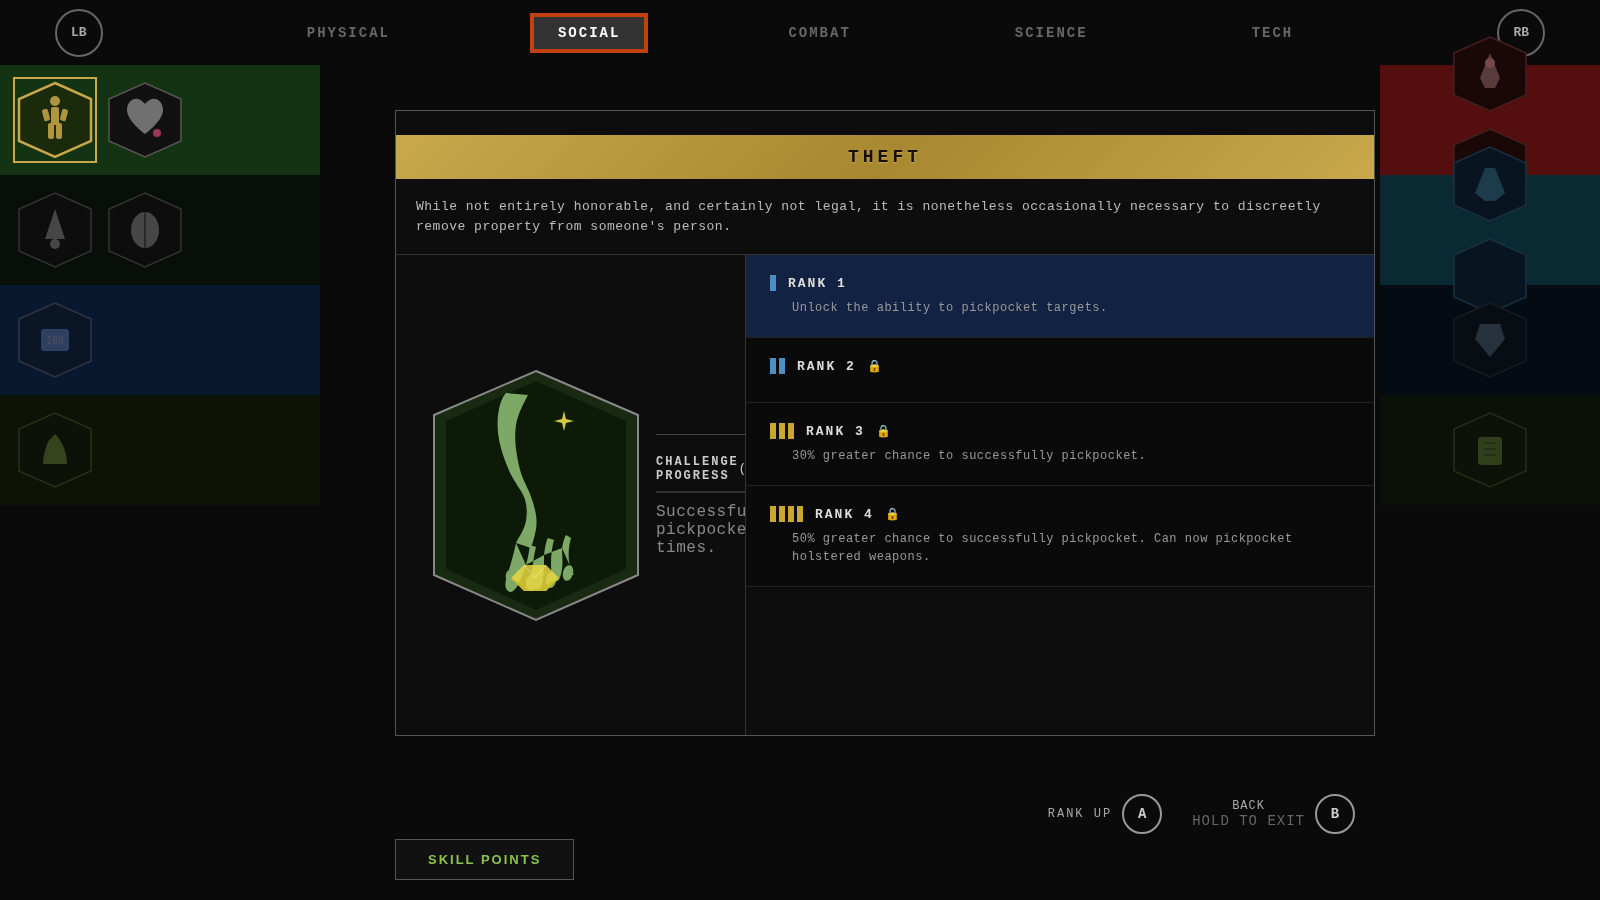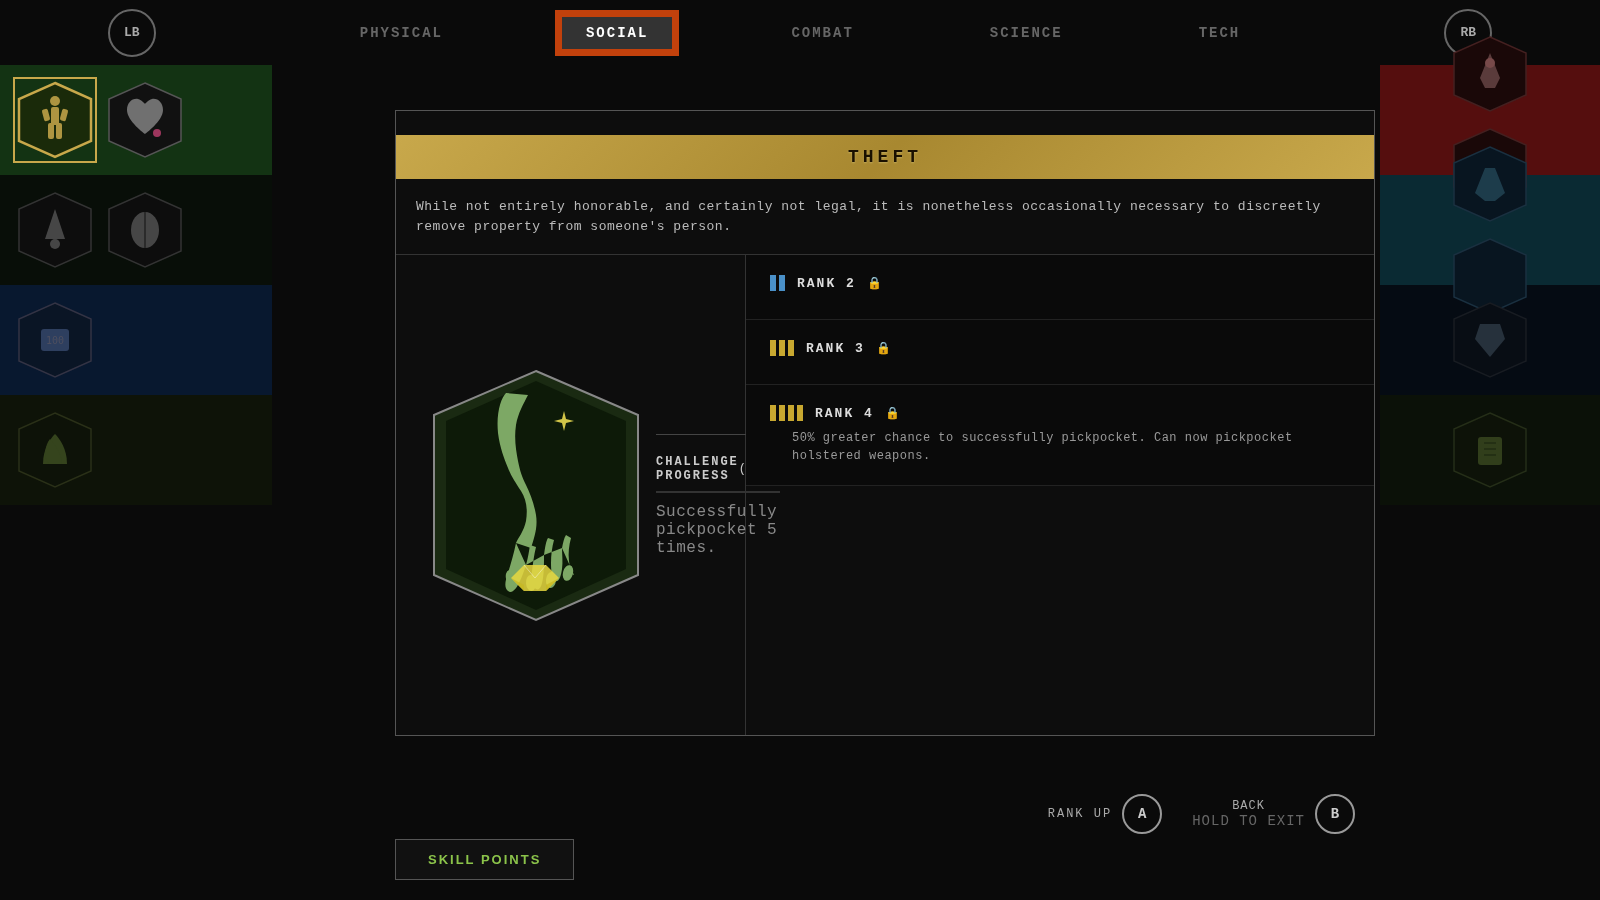--- a/index.html
+++ b/index.html
@@ -38,38 +38,38 @@
       color: #aaa;
       font-size: 13px;
       font-weight: bold;
       background: transparent;
       cursor: pointer;
       letter-spacing: 0;
     }
 
     .nav-tabs {
       display: flex;
-      gap: 88px;
+      gap: 116px;
       align-items: center;
     }
 
     .nav-tab {
       color: #666;
       font-size: 14px;
       font-weight: bold;
       letter-spacing: 2px;
       cursor: pointer;
       text-transform: uppercase;
       padding: 8px 24px;
     }
 
     .nav-tab.active {
       color: #fff;
       background: #333;
-      border: 7px solid #c2410c;
+      border: 4px solid #c2410c;
     }
 
     
     .left-sidebar {
       position: absolute;
       top: 65px;
       left: 0;
       width: 320px;
       bottom: 0;
     }
@@ -332,21 +332,21 @@
       font-size: 13px;
       letter-spacing: 2px;
       color: #8bc34a;
       cursor: pointer;
       font-family: Liberation Sans, sans-serif;
       font-weight: bold;
     }
 
     
     .sidebar-band {
-      width: 272px;
+      width: 320px;
       display: flex;
       align-items: center;
       padding: 10px 15px;
       gap: 10px;
       height: 110px;
     }
 
     .sidebar-band.band-green {
       background: rgba(20, 55, 20, 0.9);
     }
@@ -610,20 +610,29 @@
         </div>
         <div class="challenge-bar">
           <div class="challenge-bar-fill"></div>
         </div>
         <div class="challenge-desc">Successfully pickpocket 5 times.</div>
       </div>
     </div>
 
     <div class="ranks-panel">
 
+      <div class="rank-item active">
+        <div class="rank-header">
+          <div class="rank-bars">
+            <div class="rank-bar filled"></div>
+          </div>
+          <span class="rank-label">RANK 1</span>
+        </div>
+        <div class="rank-desc">Unlock the ability to pickpocket targets.</div>
+      </div>
 
       <div class="rank-item locked">
         <div class="rank-header">
           <div class="rank-bars">
             <div class="rank-bar filled"></div>
             <div class="rank-bar filled"></div>
           </div>
           <span class="rank-label">RANK 2</span>
           <span class="lock-icon">🔒</span>
         </div>
@@ -632,20 +641,21 @@
       <div class="rank-item locked">
         <div class="rank-header">
           <div class="rank-bars">
             <div class="rank-bar gold"></div>
             <div class="rank-bar gold"></div>
             <div class="rank-bar gold"></div>
           </div>
           <span class="rank-label">RANK 3</span>
           <span class="lock-icon">🔒</span>
         </div>
+        <div class="rank-desc">30% greater chance to successfully pickpocket.</div>
       </div>
 
       <div class="rank-item locked">
         <div class="rank-header">
           <div class="rank-bars">
             <div class="rank-bar gold"></div>
             <div class="rank-bar gold"></div>
             <div class="rank-bar gold"></div>
             <div class="rank-bar gold"></div>
           </div>

